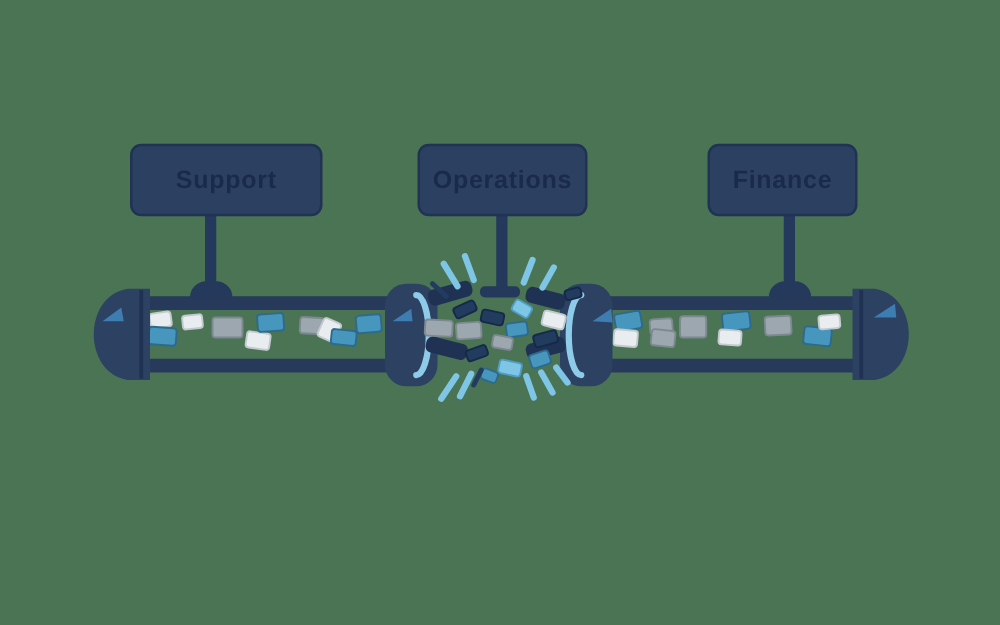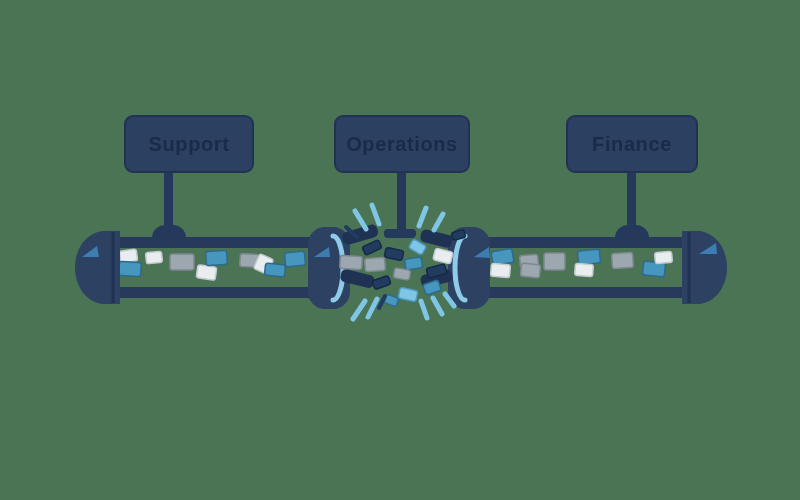--- a/index.html
+++ b/index.html
@@ -11,23 +11,23 @@
   body{font-family:"Liberation Sans",sans-serif;}
   .stage{position:relative;width:800px;height:500px;background:var(--bg);overflow:hidden;}
   .label-box{
     position:absolute;top:115px;height:58px;box-sizing:border-box;
     background:var(--box);border:2px solid var(--box-edge);border-radius:9px;
     display:flex;align-items:center;justify-content:center;
   }
   .label-box span{
     color:var(--text);font-size:20px;font-weight:700;letter-spacing:.6px;
   }
-  .box-support{left:104px;width:130px;margin-left:20px;}
+  .box-support{left:104px;width:154px;}
   .box-operations{left:334px;width:136px;text-align:center;}
-  .box-finance{left:566px;width:132px;}
+  .box-finance{left:566px;width:120px;}
   .stem{position:absolute;width:9px;background:var(--stem);border-radius:2px;}
   .stem-support{left:164px;top:171px;height:58px;}
   .stem-operations{left:397px;top:171px;height:60px;}
   .stem-finance{left:627px;top:171px;height:58px;}
   .stem-foot{position:absolute;top:225px;width:34px;height:13px;background:var(--stem);
     border-radius:17px 17px 0 0;}
   .foot-support{left:152px;}
   .foot-finance{left:615px;}
   .foot-operations{left:384px;top:229px;width:32px;height:9px;border-radius:4px;}
   svg{position:absolute;left:0;top:0;}

